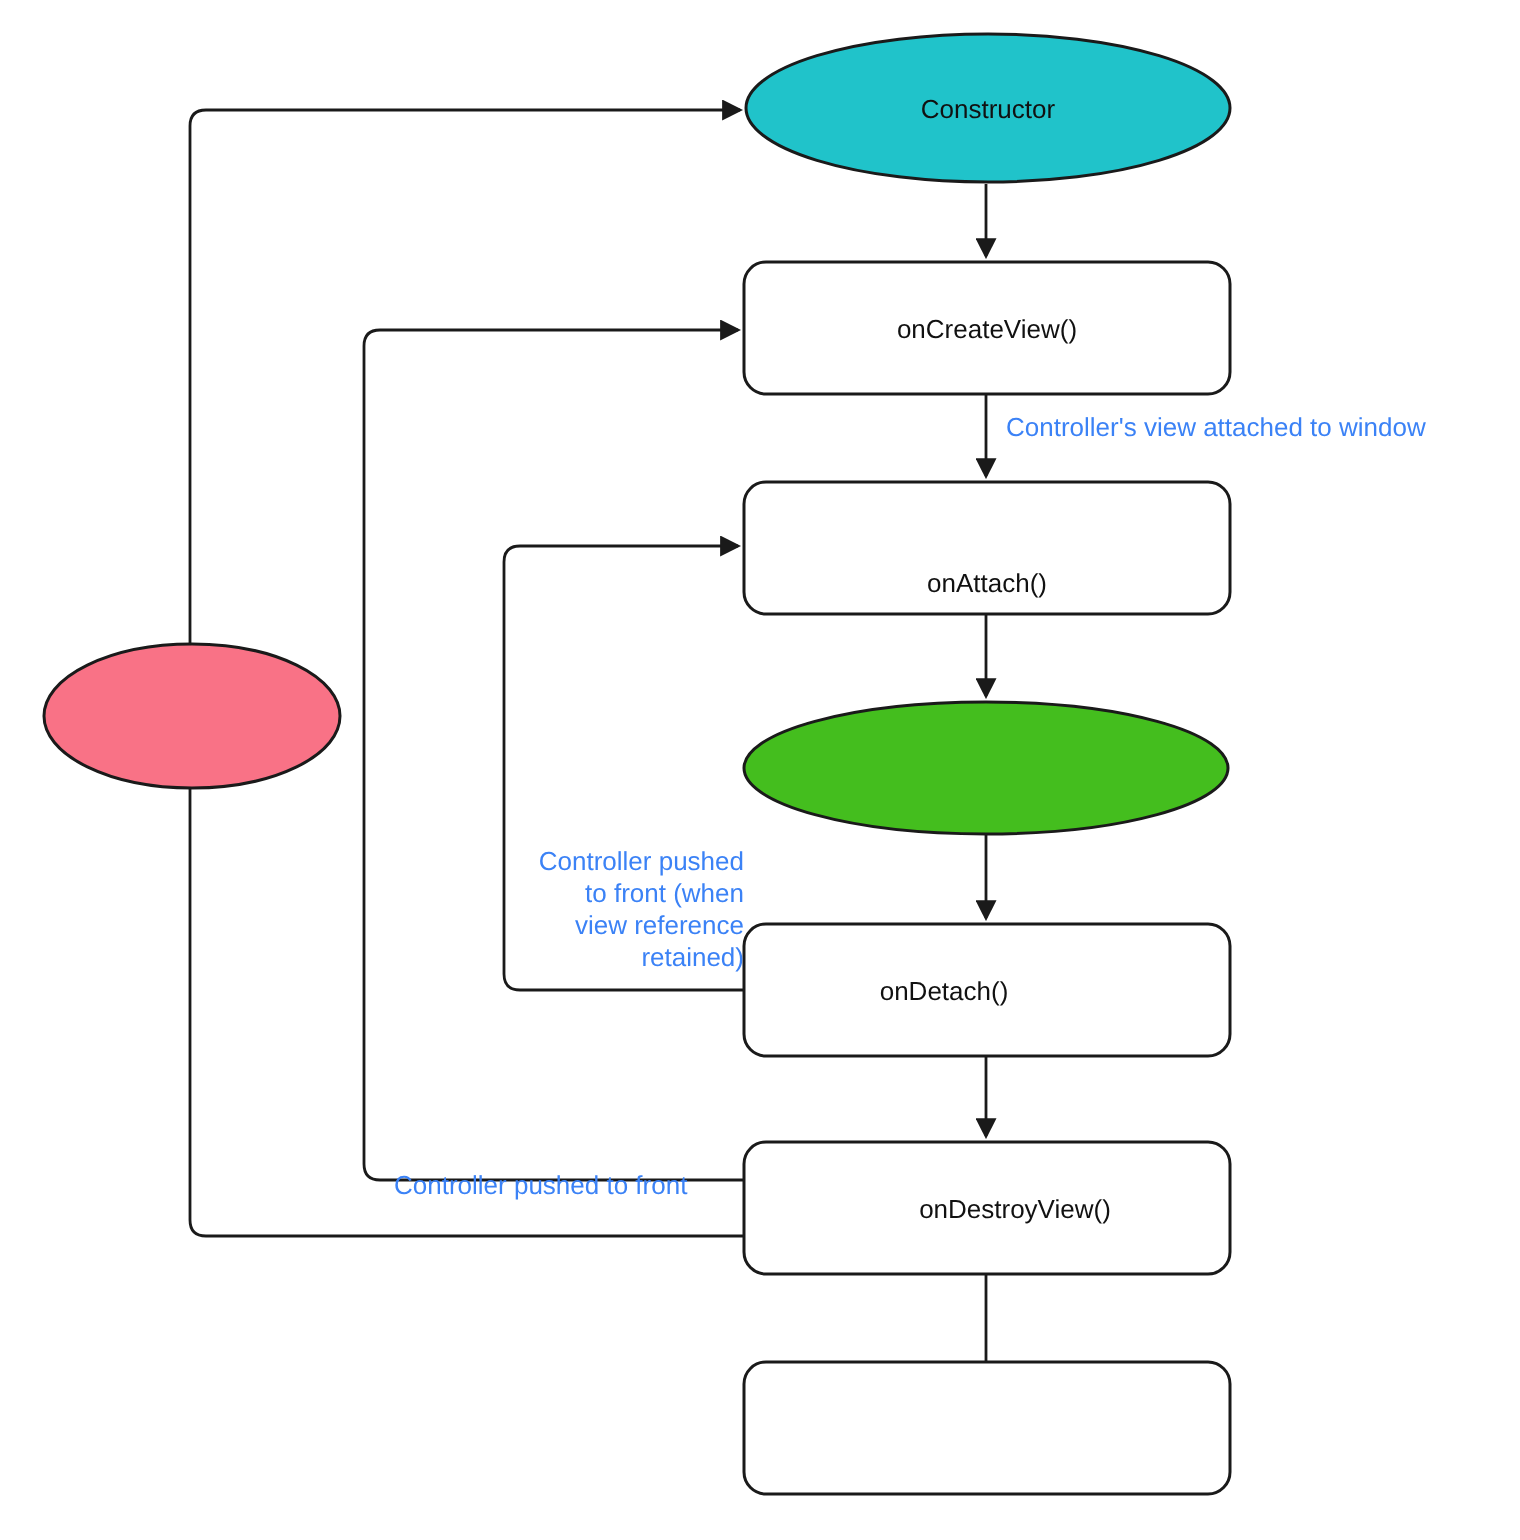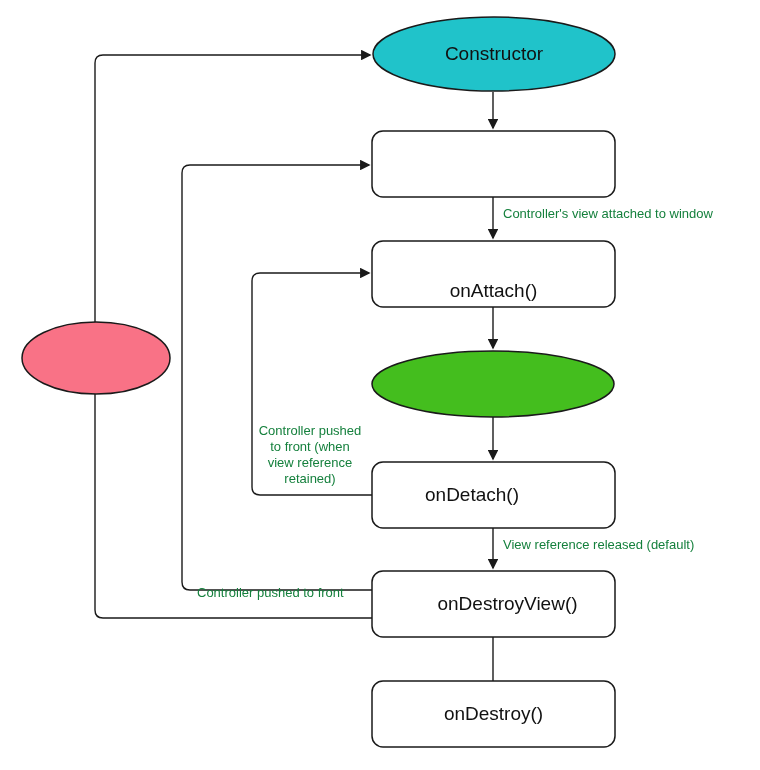--- a/index.html
+++ b/index.html
@@ -19,34 +19,34 @@
     position: absolute;
     left: 0;
     top: 0;
   }
   .node-label {
     position: absolute;
     display: flex;
     align-items: center;
     justify-content: center;
     text-align: center;
-    font-size: 19px;
+    font-size: 13px;
     color: #111111;
     pointer-events: none;
   }
   .edge-label {
     position: absolute;
     font-size: 13px;
     line-height: 16px;
-    color: #15803d;
+    color: #3b82f6;
     white-space: pre-line;
     pointer-events: none;
   }
   .edge-label.center {
-    text-align: center;
+    text-align: right;
   }
 </style>
 </head>
 <body>
 
 <div class="canvas">
 
   <svg width="760" height="770" viewBox="0 0 760 770">
     <defs>
       <marker id="arrow" viewBox="0 0 10 10" refX="8.5" refY="5" markerWidth="7.5" markerHeight="7.5" orient="auto-start-reverse">
@@ -71,26 +71,25 @@
     <rect x="372" y="131" width="243" height="66" rx="11" stroke="#1a1a1a" stroke-width="1.5" fill="#FFFFFF"></rect>
     <rect x="372" y="241" width="243" height="66" rx="11" stroke="#1a1a1a" stroke-width="1.5" fill="#FFFFFF"></rect>
     <ellipse cx="493" cy="384" rx="121" ry="33" stroke="#1a1a1a" stroke-width="1.5" fill="#44BE1E"></ellipse>
     <rect x="372" y="462" width="243" height="66" rx="11" stroke="#1a1a1a" stroke-width="1.5" fill="#FFFFFF"></rect>
     <rect x="372" y="571" width="243" height="66" rx="11" stroke="#1a1a1a" stroke-width="1.5" fill="#FFFFFF"></rect>
     <rect x="372" y="681" width="243" height="66" rx="11" stroke="#1a1a1a" stroke-width="1.5" fill="#FFFFFF"></rect>
     <ellipse cx="96" cy="358" rx="74" ry="36" stroke="#1a1a1a" stroke-width="1.5" fill="#F97286"></ellipse>
   </svg>
 
   <div class="node-label" style="left:373px; top:17px; width:242px; height:74px;">Constructor</div>
+  <div class="node-label" style="left:372px; top:131px; width:243px; height:66px;">onCreateView()</div>
   <div class="node-label" style="left:372px; top:258px; width:243px; height:66px;">onAttach()</div>
   <div class="node-label" style="left:372px; top:462px; width:200px; height:66px;">onDetach()</div>
   <div class="node-label" style="left:372px; top:571px; width:271px; height:66px;border-radius:22px;">onDestroyView()</div>
-  <div class="node-label" style="left:372px; top:681px; width:243px; height:66px;">onDestroy()</div>
 
   <div class="edge-label" style="left:503px; top:206px;">Controller's view attached to window</div>
   <div class="edge-label center" style="left:248px; top:423px; width:124px;">Controller pushed
 to front (when
 view reference
 retained)</div>
-  <div class="edge-label" style="left:503px; top:537px;">View reference released (default)</div>
   <div class="edge-label" style="left:197px; top:569px;margin-top:16px;">Controller pushed to front</div>
 
 </div>
 
 </body></html>

